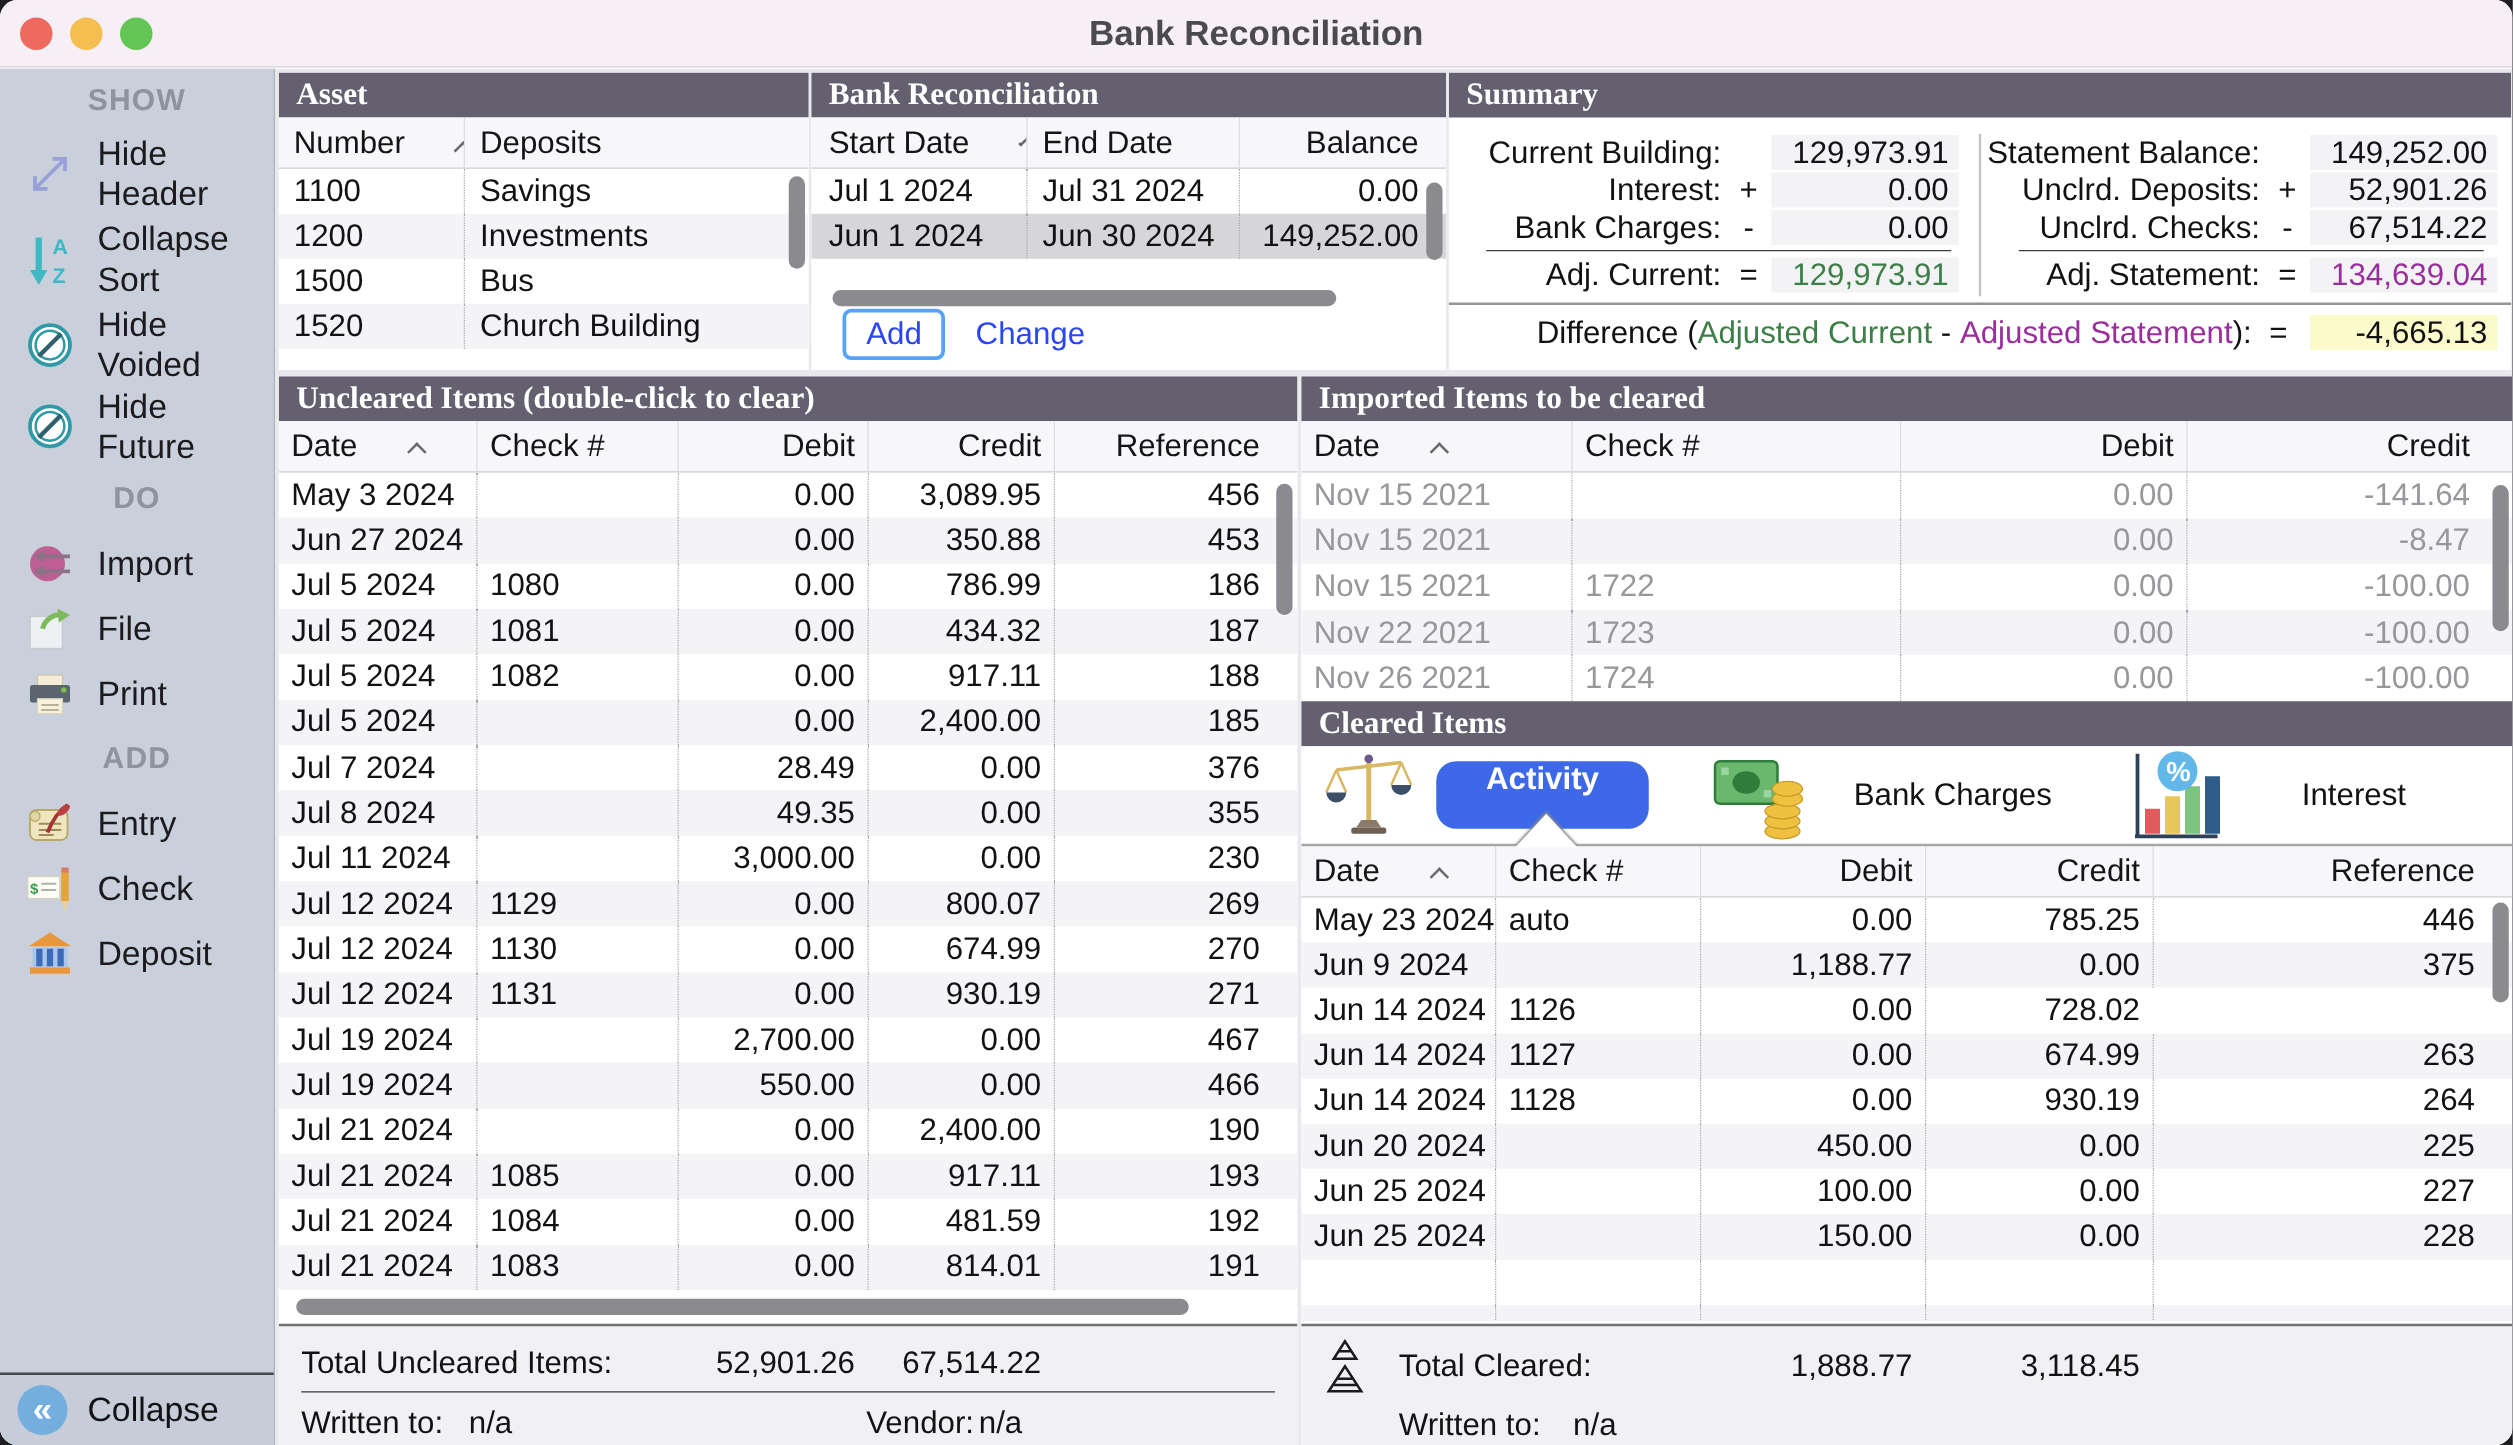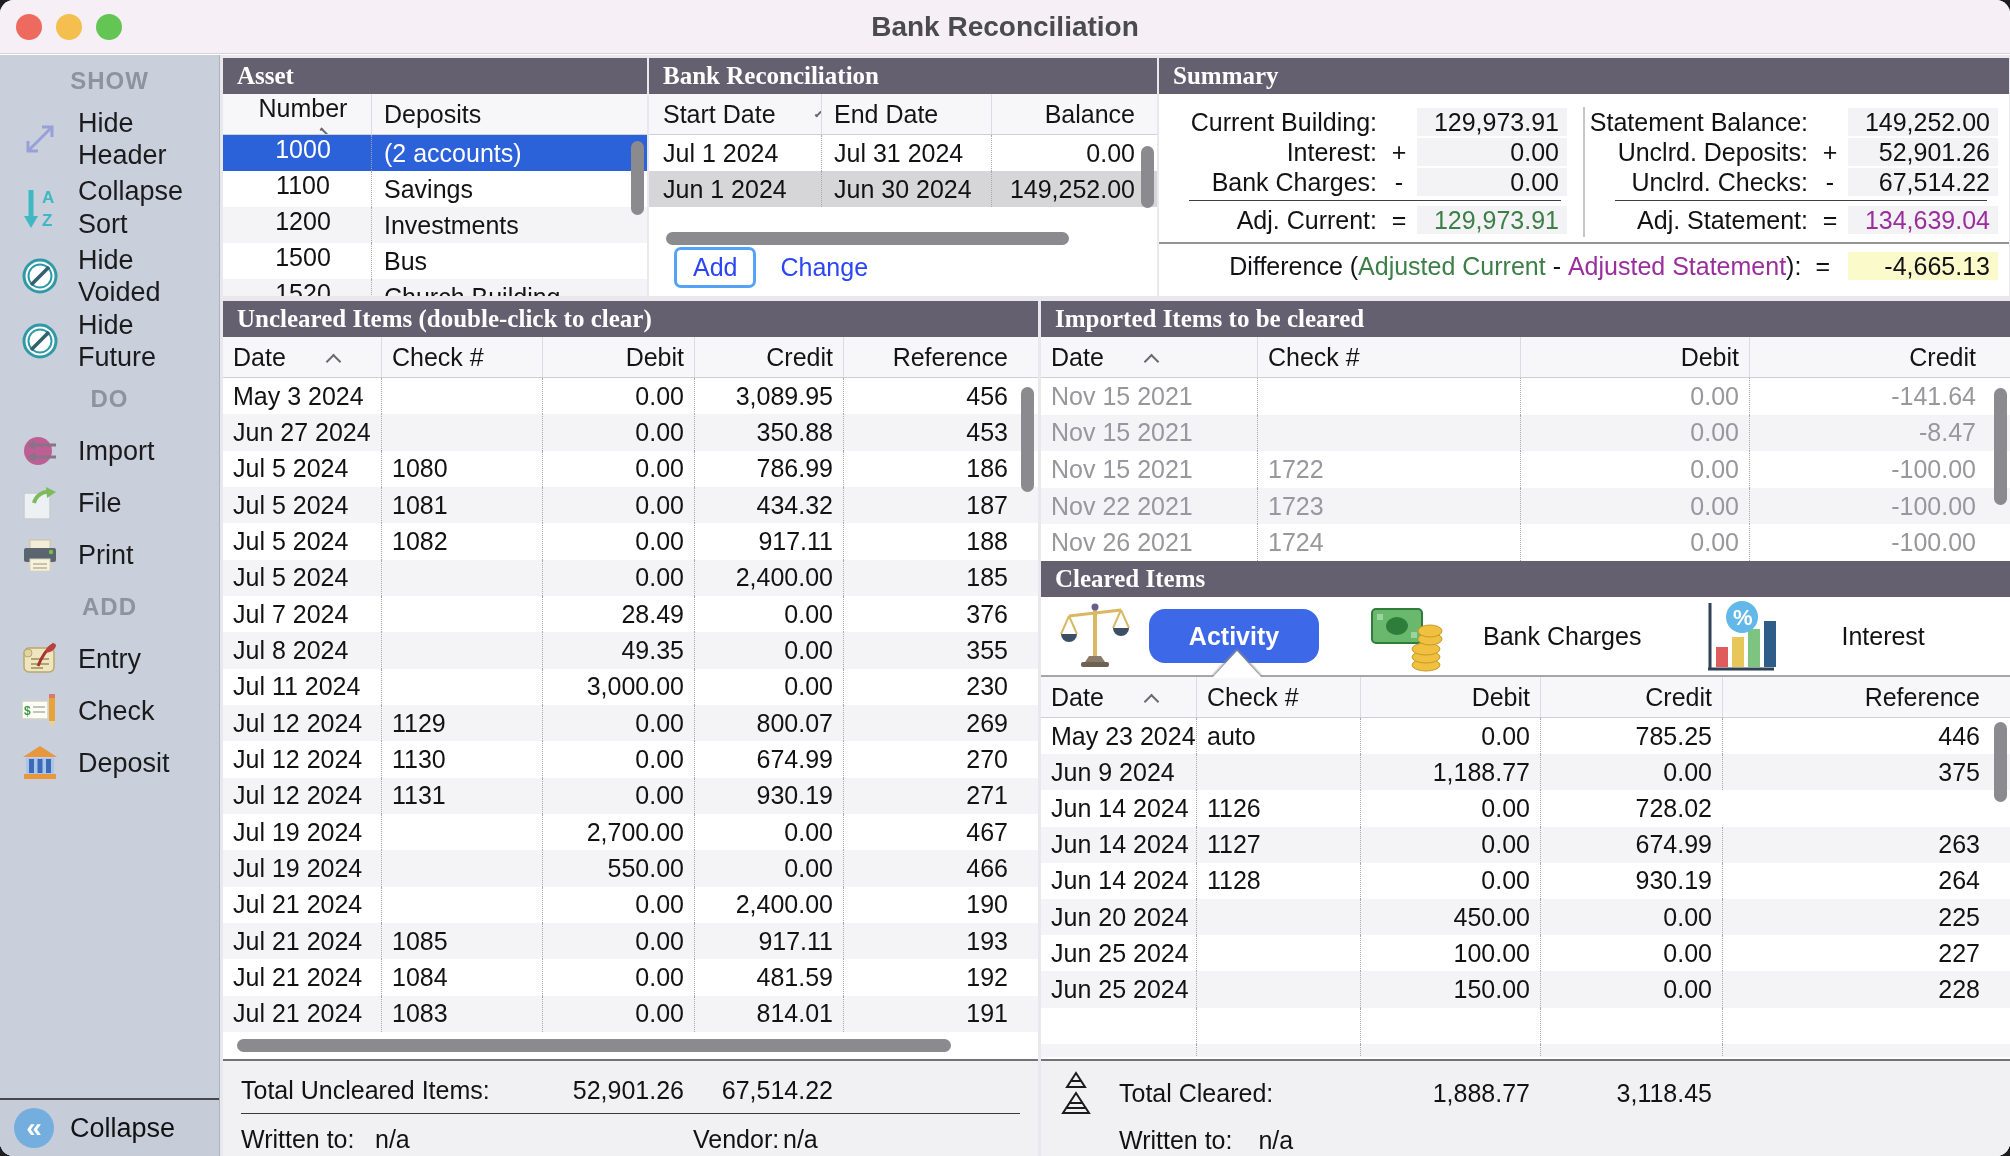--- a/index.html
+++ b/index.html
@@ -48,21 +48,21 @@
   .num{justify-content:flex-end;padding-right:10px;}
   .num-ref{justify-content:flex-end;padding-right:30px;}
   .chev{display:inline-block;width:11px;height:11px;border-right:2.5px solid #6a6a6e;border-bottom:2.5px solid #6a6a6e;}
   .chev.up{transform:rotate(-135deg);margin-left:42px;margin-top:8px;}
   .chev.down{transform:rotate(45deg);margin-left:42px;margin-top:-4px;}
   .vthumb{position:absolute;width:13px;background:#8a8a8f;border-radius:7px;}
   .hthumb{position:absolute;height:13px;background:#8a8a8f;border-radius:7px;}
   
   .asset{left:2px;top:3px;width:424px;height:238px;}
   .asset .tbody{height:161px;overflow:hidden;}
-  .a-num{width:148px;padding-left:12px;flex-direction:column;}
+  .a-num{width:148px;padding-left:12px;}
   .a-acct{flex:1;padding-left:12px;}
   
   .recon{left:428px;top:3px;width:508px;height:238px;}
   .r-start{width:172px;padding-left:14px;}
   .r-end{width:170px;padding-left:12px;}
   .r-bal{flex:1;justify-content:flex-end;padding-right:22px;}
   .btnrow{position:absolute;top:186px;left:0;right:0;height:46px;display:flex;align-items:center;}
   .add-btn{margin-left:25px;border:3px solid #55a3f7;border-radius:7px;padding:3px 16px;
     color:#2945f5;font-size:25px;background:#fff;}
   .change-btn{margin-left:24px;color:#2945f5;font-size:25px;}
@@ -108,21 +108,21 @@
   .i-date{width:216px;padding-left:10px;}
   .i-check{width:263px;padding-left:10px;}
   .i-debit{width:229px;}
   .i-credit{flex:1;}
   .i-pr{justify-content:flex-end;padding-right:34px;}
   .imp-body{height:183px;overflow:hidden;}
   .imp-body .trow{height:36.6px;color:#97979c;}
   .tabbar{position:relative;height:80px;background:#fff;border-bottom:2px solid #a6a6aa;
     display:flex;align-items:center;font-size:25px;}
   .tab-pill{margin-left:16px;width:170px;height:54px;border-radius:16px;background:#3d68e8;
-    color:#fff;font-weight:bold;display:flex;align-items:center;justify-content:center;}
+    color:#fff;font-weight:bold;display:flex;justify-content:center;}
   .tab-label{color:#121214;}
   .notch{position:absolute;left:171px;bottom:-3px;width:0;height:0;
     border-left:25px solid transparent;border-right:25px solid transparent;
     border-bottom:27px solid #fff;filter:drop-shadow(0 -1.5px 1px #8a8a8a);}
   .c-date{width:155px;padding-left:10px;}
   .c-check{width:164px;padding-left:10px;}
   .c-debit{width:180px;}
   .c-credit{width:182px;}
   .c-ref{flex:1;}
   .cl-body{height:339px;overflow:hidden;}
@@ -307,24 +307,20 @@
         <div class="colhead">
           <div class="tcell a-num">
             <span>Number</span>
               <span class="chev up"></span>
           </div>
           <div class="tcell a-acct">
               <span>Deposits</span>
             </div>
         </div>
         <div class="tbody">
-            <div class="trow stripe sel-blue">
-              <div class="tcell a-num">1000</div>
-              <div class="tcell a-acct">(2 accounts)</div>
-            </div>
             <div class="trow">
               <div class="tcell a-num">1100</div>
               <div class="tcell a-acct">Savings</div>
             </div>
             <div class="trow stripe">
               <div class="tcell a-num">1200</div>
               <div class="tcell a-acct">Investments</div>
             </div>
             <div class="trow">
               <div class="tcell a-num">1500</div>

